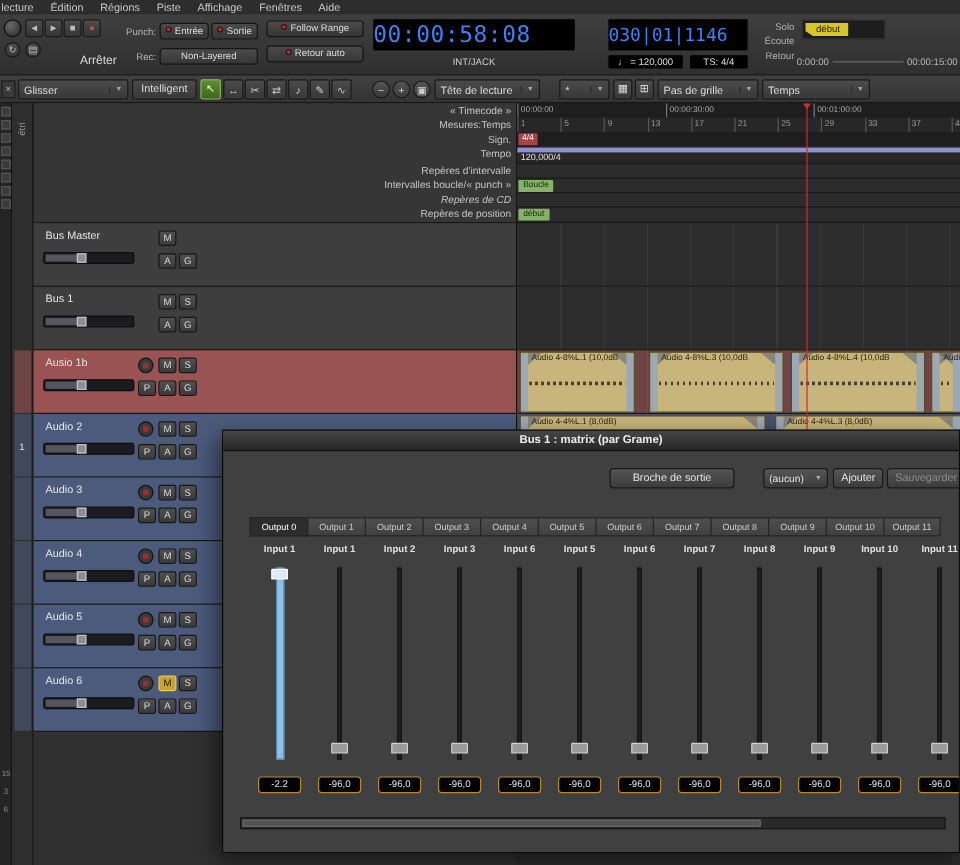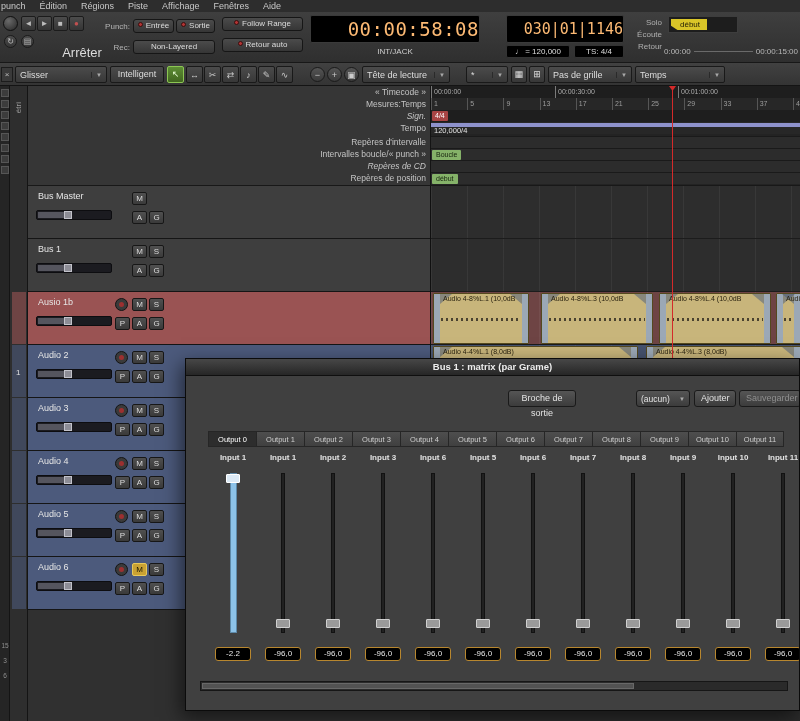--- a/index.html
+++ b/index.html
@@ -9,25 +9,25 @@
 
 .menubar{position:absolute;left:0;top:0;width:800px;height:12px;background:#2d2d2d;display:flex;align-items:center;font-size:9px;color:#c8c8c8}
 .menubar span{padding:0 7px;white-space:nowrap}
 .menubar span:first-child{padding-left:1px}
 
 
 .transport{position:absolute;left:0;top:12px;width:800px;height:51px;background:linear-gradient(#3f3f3f,#2f2f2f);border-bottom:1px solid #181818}
 .knob{position:absolute;left:3px;top:4px;width:15px;height:15px;border-radius:50%;background:radial-gradient(circle at 35% 30%,#6a6a6a,#262626);border:1px solid #101010}
 .tbtn{position:absolute;width:15px;height:15px;background:linear-gradient(#4c4c4c,#353535);border:1px solid #1b1b1b;border-radius:2px;color:#bdbdbd;font-size:8px;line-height:13px;text-align:center}
 .tbtn.rnd{border-radius:50%;width:13px;height:13px;line-height:11px}
-.tstatus{position:absolute;left:56px;top:33px;width:52px;font-size:13px;color:#dcdcdc;text-align:center}
+.tstatus{position:absolute;left:56px;top:33px;width:52px;font-size:10px;color:#dcdcdc;text-align:center}
 .tlab{position:absolute;font-size:8px;color:#b5b5b5;text-align:right;width:34px}
 .pbtn{position:absolute;height:14px;background:linear-gradient(#4b4b4b,#363636);border:1px solid #161616;border-radius:3px;color:#dcdcdc;font-size:8px;line-height:12px;text-align:center;padding:0 3px;white-space:nowrap}
 .led{display:inline-block;width:5px;height:5px;border-radius:50%;background:#b23434;border:1px solid #3a0d0d;margin-right:3px;vertical-align:1px}
-.clock{position:absolute;background:#000;border:1px solid #3a3a3a;border-radius:2px;color:#fdba74;font-family:"DejaVu Sans Mono",monospace;text-align:right}
+.clock{position:absolute;background:#000;border:1px solid #3a3a3a;border-radius:2px;color:#3b82f6;font-family:"DejaVu Sans Mono",monospace;text-align:left}
 .clock.main{left:310px;top:3px;width:170px;height:28px;font-size:19px;line-height:26px;letter-spacing:.5px}
 .clock.sec{left:506px;top:3px;width:118px;height:28px;font-size:15px;line-height:26px}
 .clocksub{position:absolute;left:310px;top:35px;width:170px;text-align:center;font-size:8px;color:#cfcfcf}
 .miniclock{position:absolute;background:#000;border:1px solid #333;height:13px;font-size:8px;line-height:11px;color:#ddd;text-align:center;border-radius:2px}
 .monlab{position:absolute;left:628px;width:34px;text-align:right;font-size:8px;color:#b0b0b0}
 .markerflag{position:absolute;left:668px;top:4px;width:70px;height:17px;background:#1d1d1d;border:1px solid #3d3d3d}
 .flagtag{position:absolute;left:2px;top:2px;height:11px;background:#d9c528;color:#201d05;font-size:8px;line-height:11px;padding:0 7px 0 9px;clip-path:polygon(0 0,100% 0,100% 100%,18% 100%,0 62%)}
 .rangedisp{position:absolute;left:664px;top:35px;width:134px;display:flex;align-items:center;font-size:8px;color:#b8b8b8;white-space:nowrap}
 .rangeline{flex:1;height:1px;background:#6a6a6a;margin:0 3px}
 
@@ -131,21 +131,21 @@
 .dscroll .handle{position:absolute;left:1px;top:1px;width:432px;height:6px;background:#525252;border:1px solid #686868}
 button{font-family:inherit}
 </style>
 </head>
 <body>
 
 <div class="app">
 
   <div class="menubar">
 
-  <span>punch</span>
+  <span>lecture</span>
       <span>Édition</span>
       <span>Régions</span>
       <span>Piste</span>
       <span>Affichage</span>
       <span>Fenêtres</span>
       <span>Aide</span>
     </div>
 
   <div class="transport">
     <div class="knob"></div>
@@ -223,21 +223,21 @@
     <div class="combo" style="left:635px;width:90px">
         <span>Temps</span>
         <span class="arrow">▼</span>
       </div>
   </div>
 
   <div class="ruler-labels">
 
   <div class="rlabel" style="top: 0px;">« Timecode »</div>
       <div class="rlabel" style="top: 12px;">Mesures:Temps</div>
-      <div class="rlabel" style="top: 24px; font-style: italic;">Sign.</div>
+      <div class="rlabel" style="top: 24px;">Sign.</div>
       <div class="rlabel" style="top: 36px;">Tempo</div>
       <div class="rlabel" style="top: 50px;">Repères d'intervalle</div>
       <div class="rlabel" style="top: 62px;">Intervalles boucle/« punch »</div>
       <div class="rlabel" style="top: 74px; font-style: italic;">Repères de CD</div>
       <div class="rlabel" style="top: 86px;">Repères de position</div>
     </div>
 
   <div class="ruler-lanes">
     <div class="lane tc">
 
@@ -477,21 +477,21 @@
         <div class="rtext">Audio 4-4%L.3 (8,0dB)</div>
       </div>
       </div>
   </div>
 
   <div class="empty-below"></div>
   <div class="playhead"></div>
 
   <div class="dialog">
     <div class="dtitle">Bus 1 : matrix (par Grame)</div>
-    <button class="dbtn" style="left:322px;top:31px;width:68px">Broche de sortie</button>
+    <button class="dbtn" style="left:322px;top:31px;width:104px">Broche de sortie</button>
     <div class="dcombo">
         <span>(aucun)</span>
         <span class="arrow">▼</span>
       </div>
     <button class="dbtn" style="left:508px;top:31px;width:42px">Ajouter</button>
     <button class="dbtn disabled" style="left:553px;top:31px;width:62px">Sauvegarder</button>
 
     <div class="dtabs">
 
     <div class="dtab">Output 0</div>

